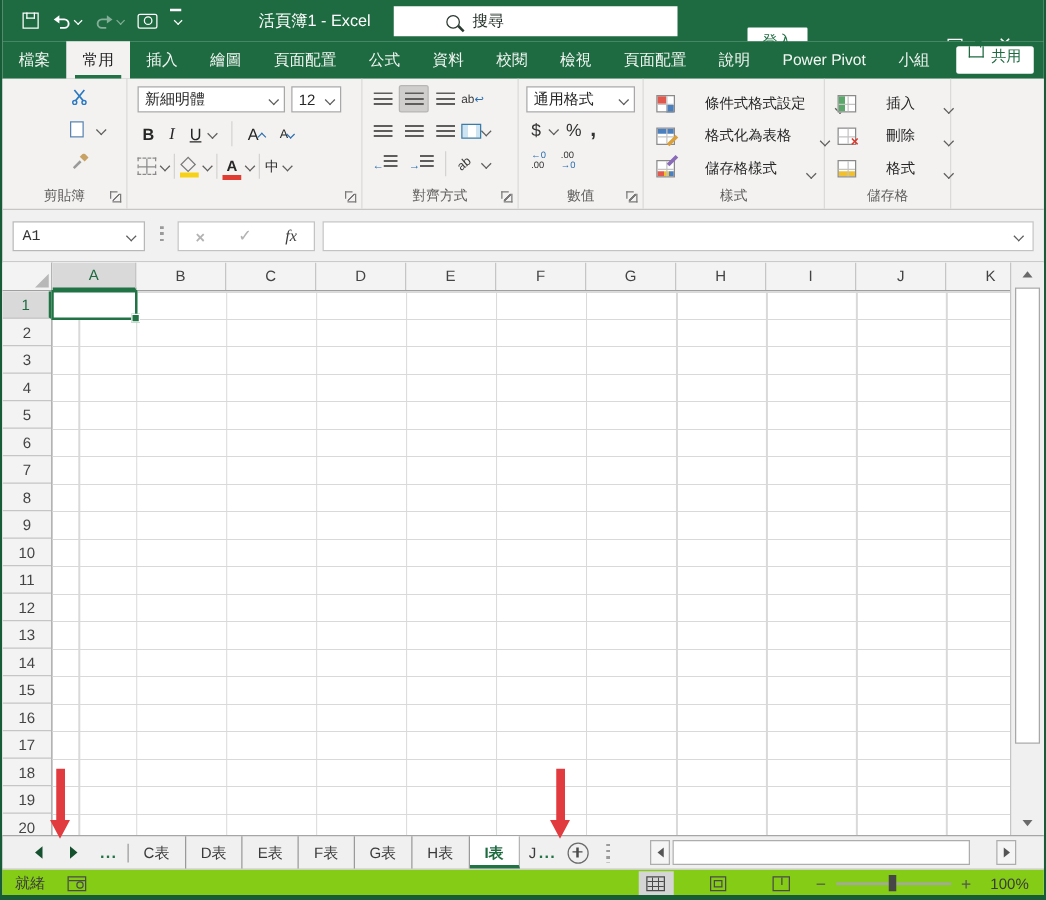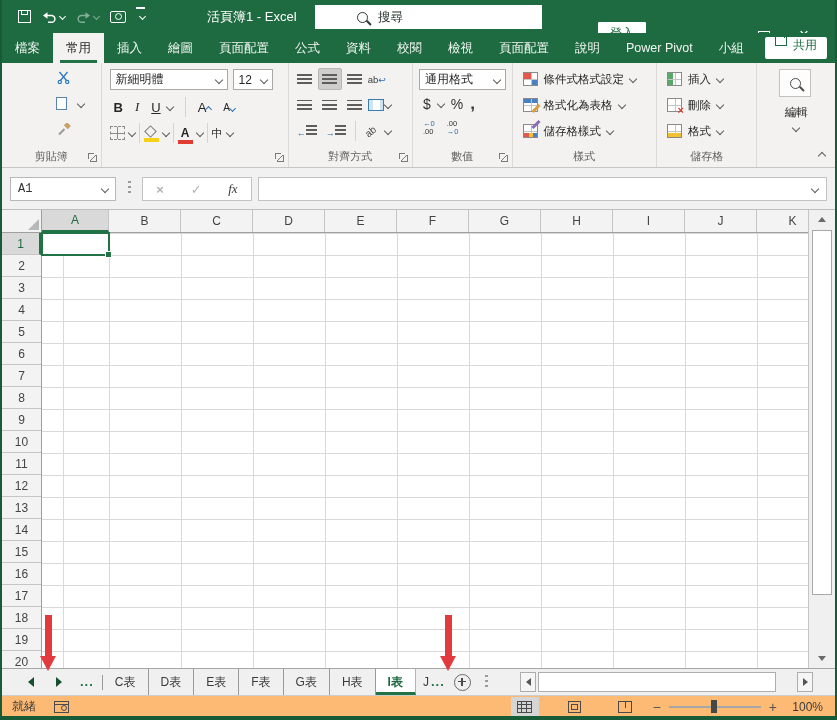--- a/index.html
+++ b/index.html
@@ -79,21 +79,21 @@
   .wrapt{font-size:9.5px;color:#3b3b3b;letter-spacing:0}
   .mrg{width:16px;height:12px;border:1px solid #3a7ca8;box-sizing:border-box;background:linear-gradient(to right,#cfe4f2 4px,#fff 4px 11px,#cfe4f2 11px)}
   .miniarrow{color:#2b6fb0;font-size:9px;line-height:9px}
   .rot{display:inline-block;transform:rotate(-40deg);font-size:10px;color:#3b3b3b}
   
   .decbtn{display:flex;flex-direction:column;align-items:flex-start;font-size:7.5px;line-height:8px;color:#333}
   .decbtn .bluetxt{color:#2b6fb0}
   .bigsym{font-size:14px;color:#333}
   .commasym{font-size:17px;font-weight:700;line-height:10px;color:#333}
   
-  .listbtn{position:absolute;left:10px;height:22px;display:flex;align-items:center;gap:6px;white-space:nowrap;color:#262626}
+  .listbtn{position:absolute;left:10px;height:22px;display:flex;align-items:flex-end;gap:24px;white-space:nowrap;color:#262626}
   .sic{width:15px;height:14px;border:1px solid #8a8a8a;position:relative;background:#fff;box-sizing:border-box;flex:0 0 15px}
   .sic::before{content:"";position:absolute;inset:0;background:linear-gradient(#c4c4c4,#c4c4c4) 7px 0/1px 100% no-repeat,linear-gradient(#c4c4c4,#c4c4c4) 0 6px/100% 1px no-repeat}
   .sic.cond{background-image:linear-gradient(#e2584d,#e2584d),linear-gradient(#4a7fc0,#4a7fc0);background-size:7px 6px,6px 6px;background-position:0 0,7px 6.5px;background-repeat:no-repeat}
   .sic.ftab{background-image:linear-gradient(#4a7fc0,#4a7fc0);background-size:13px 4px;background-repeat:no-repeat}
   .sic.ftab::after{content:"";position:absolute;right:-4px;bottom:1px;width:10px;height:3px;background:#d9a03c;transform:rotate(-45deg)}
   .sic.cstyle{background-image:linear-gradient(90deg,#e2584d 5px,#f0c02f 5px 9px,#4a7fc0 9px);background-size:13px 4px;background-position:0 100%;background-repeat:no-repeat}
   .sic.cstyle::after{content:"";position:absolute;right:-4px;top:-2px;width:10px;height:3px;background:#8a6bb8;transform:rotate(-45deg)}
   .sic.ins{background-image:linear-gradient(#59a869,#59a869);background-size:5px 12px;background-repeat:no-repeat}
   .sic.del::after{content:"×";position:absolute;right:-3px;bottom:-5px;color:#d83b2f;font-weight:700;font-size:11px}
   .sic.fmt{background-image:linear-gradient(#f0c02f,#f0c02f);background-size:13px 4px;background-position:0 100%;background-repeat:no-repeat}
@@ -147,21 +147,21 @@
   .pluscirc{width:17px;height:17px;border:1.2px solid #6a6a6a;border-radius:50%;position:relative;box-sizing:border-box;margin-left:9px}
   .pluscirc::before{content:"";position:absolute;left:3px;top:6.5px;width:8.5px;height:1.4px;background:#4a4a4a}
   .pluscirc::after{content:"";position:absolute;left:6.6px;top:3px;width:1.4px;height:8.5px;background:#4a4a4a}
   .hscroll{position:absolute;left:518px;right:22px;top:3px;height:20px}
   .hs-btn{position:absolute;top:0;width:16px;height:20px;background:#f5f5f5;border:1px solid #adadad;box-sizing:border-box;display:flex;align-items:center;justify-content:center}
   .hs-btn .tri-l{border-right-color:#555;border-right-width:5px;border-top-width:4px;border-bottom-width:4px}
   .hs-btn .tri-r{border-left-color:#555;border-left-width:5px;border-top-width:4px;border-bottom-width:4px}
   .hthumb{position:absolute;left:18px;top:0;width:238px;height:20px;background:#fff;border:1px solid #adadad;box-sizing:border-box}
 
   
-  .statusbar{flex:0 0 25px;background:#fdba74;border-top:1px solid #cdcdcd;box-sizing:border-box;position:relative;font-size:12px;color:#3b3b3b}
+  .statusbar{flex:0 0 25px;background:#84cc16;border-top:1px solid #cdcdcd;box-sizing:border-box;position:relative;font-size:12px;color:#3b3b3b}
   .greenstrip{position:absolute;left:-2px;right:-2px;bottom:0;height:4px;background:#185c37}
   .sb-left{position:absolute;left:10px;top:0;height:21px;display:flex;align-items:center;gap:18px}
   .macroic{width:15px;height:12px;border:1.2px solid #4a4a4a;position:relative;box-sizing:border-box}
   .macroic::before{content:"";position:absolute;top:2px;left:0;right:0;height:1px;background:#4a4a4a}
   .macroic::after{content:"";position:absolute;right:1.5px;bottom:1px;width:6px;height:6px;border:1.2px solid #4a4a4a;border-radius:50%;box-sizing:border-box}
   .sb-right{position:absolute;right:12px;top:0;height:21px;display:flex;align-items:center}
   .viewbtn{width:28px;height:19px;display:flex;align-items:center;justify-content:center}
   .viewbtn.sel{background:#d5d5d5}
   .vnorm{width:15px;height:12px;border:1px solid #4a4a4a;box-sizing:border-box;background:linear-gradient(90deg,transparent 3.5px,#4a4a4a 3.5px 4.5px,transparent 4.5px 8.5px,#4a4a4a 8.5px 9.5px,transparent 9.5px),linear-gradient(transparent 2.5px,#4a4a4a 2.5px 3.5px,transparent 3.5px 6.5px,#4a4a4a 6.5px 7.5px,transparent 7.5px)}
   .vlay{width:13px;height:12px;border:1px solid #4a4a4a;position:relative;box-sizing:border-box}
@@ -391,28 +391,20 @@
         <span class="chev"></span>
       </div>
       <div class="listbtn" style="top:57px">
         <span class="sic fmt"></span>
         <span>格式</span>
         <span class="chev"></span>
       </div>
       <div class="glabel">儲存格</div>
     </div>
 
-    <div class="rgroup" style="width:78px;border-right:none">
-      <div class="editbox">
-        <span class="loupe g"></span>
-      </div>
-      <div style="position:absolute;left:0;right:0;top:42px;text-align:center">編輯</div>
-      <span class="chev" style="position:absolute;left:36px;top:62px"></span>
-      <span class="chev up collapse"></span>
-    </div>
   </div>
 
   <div class="fbar">
     <div class="namebox">
       <span>A1</span>
       <span class="chev"></span>
     </div>
     <span class="vdots" style="position:absolute;left:126px;top:13px"></span>
     <div class="fnbox">
       <span class="fncancel">×</span>

